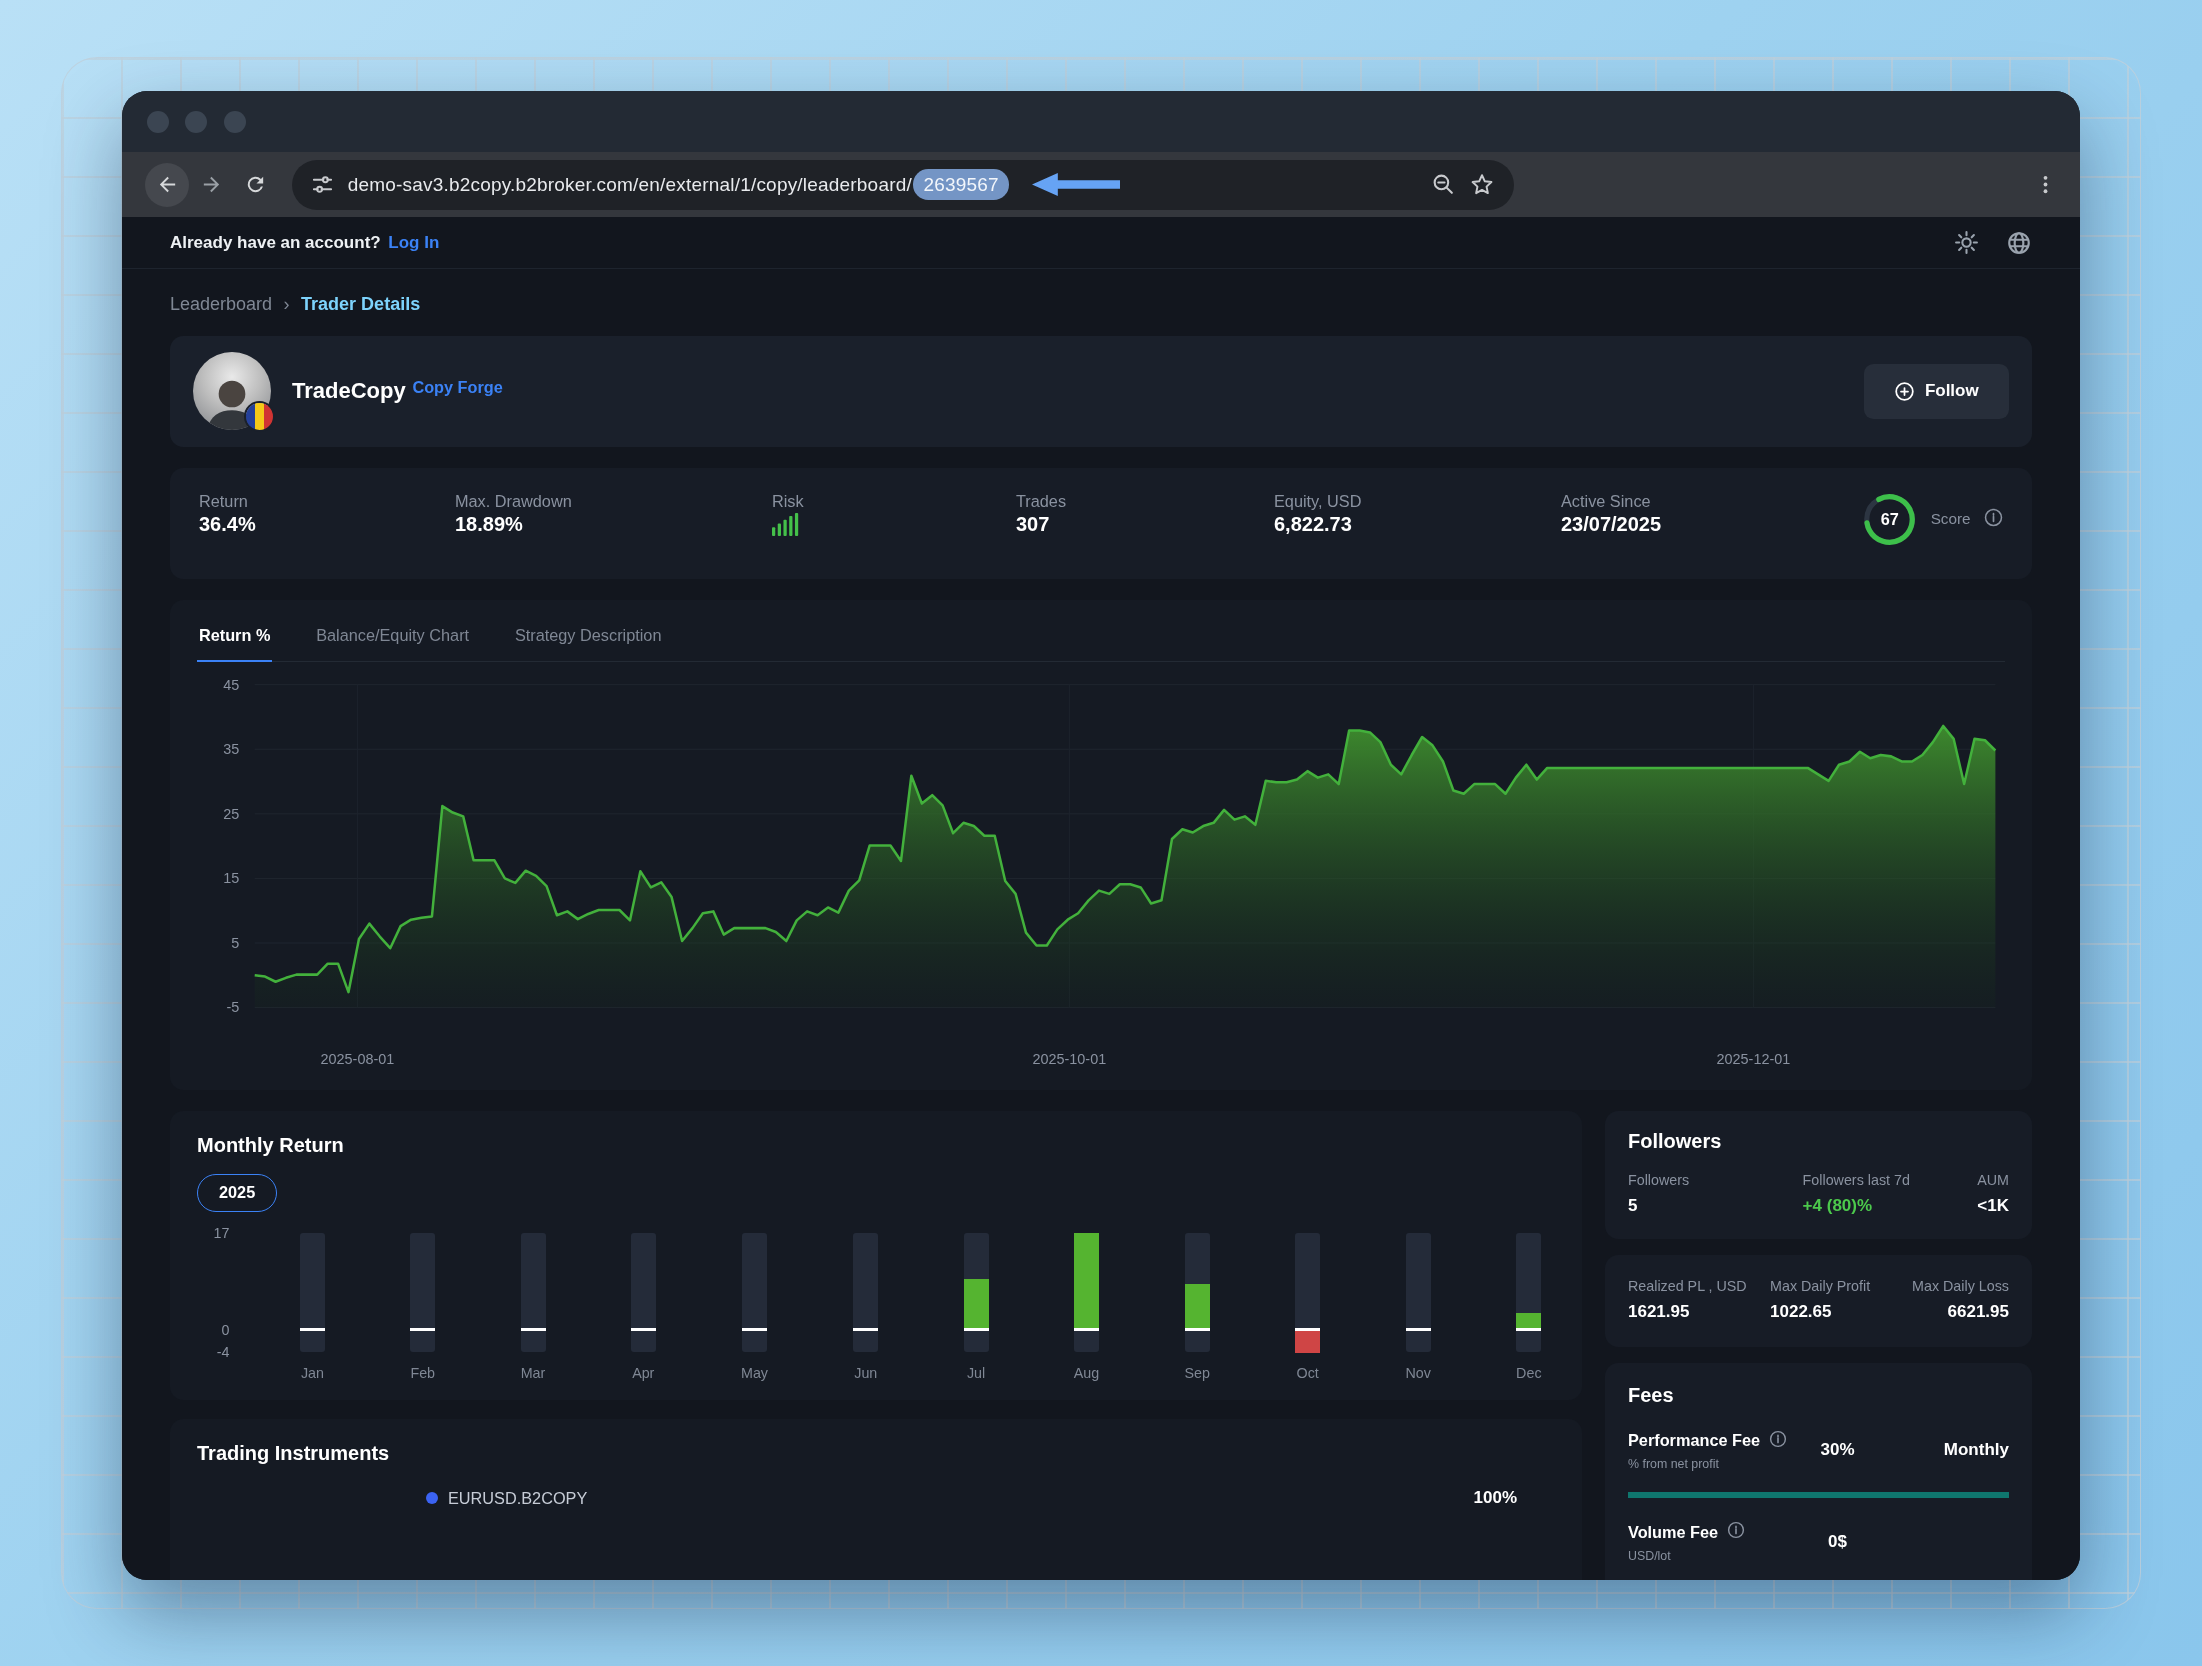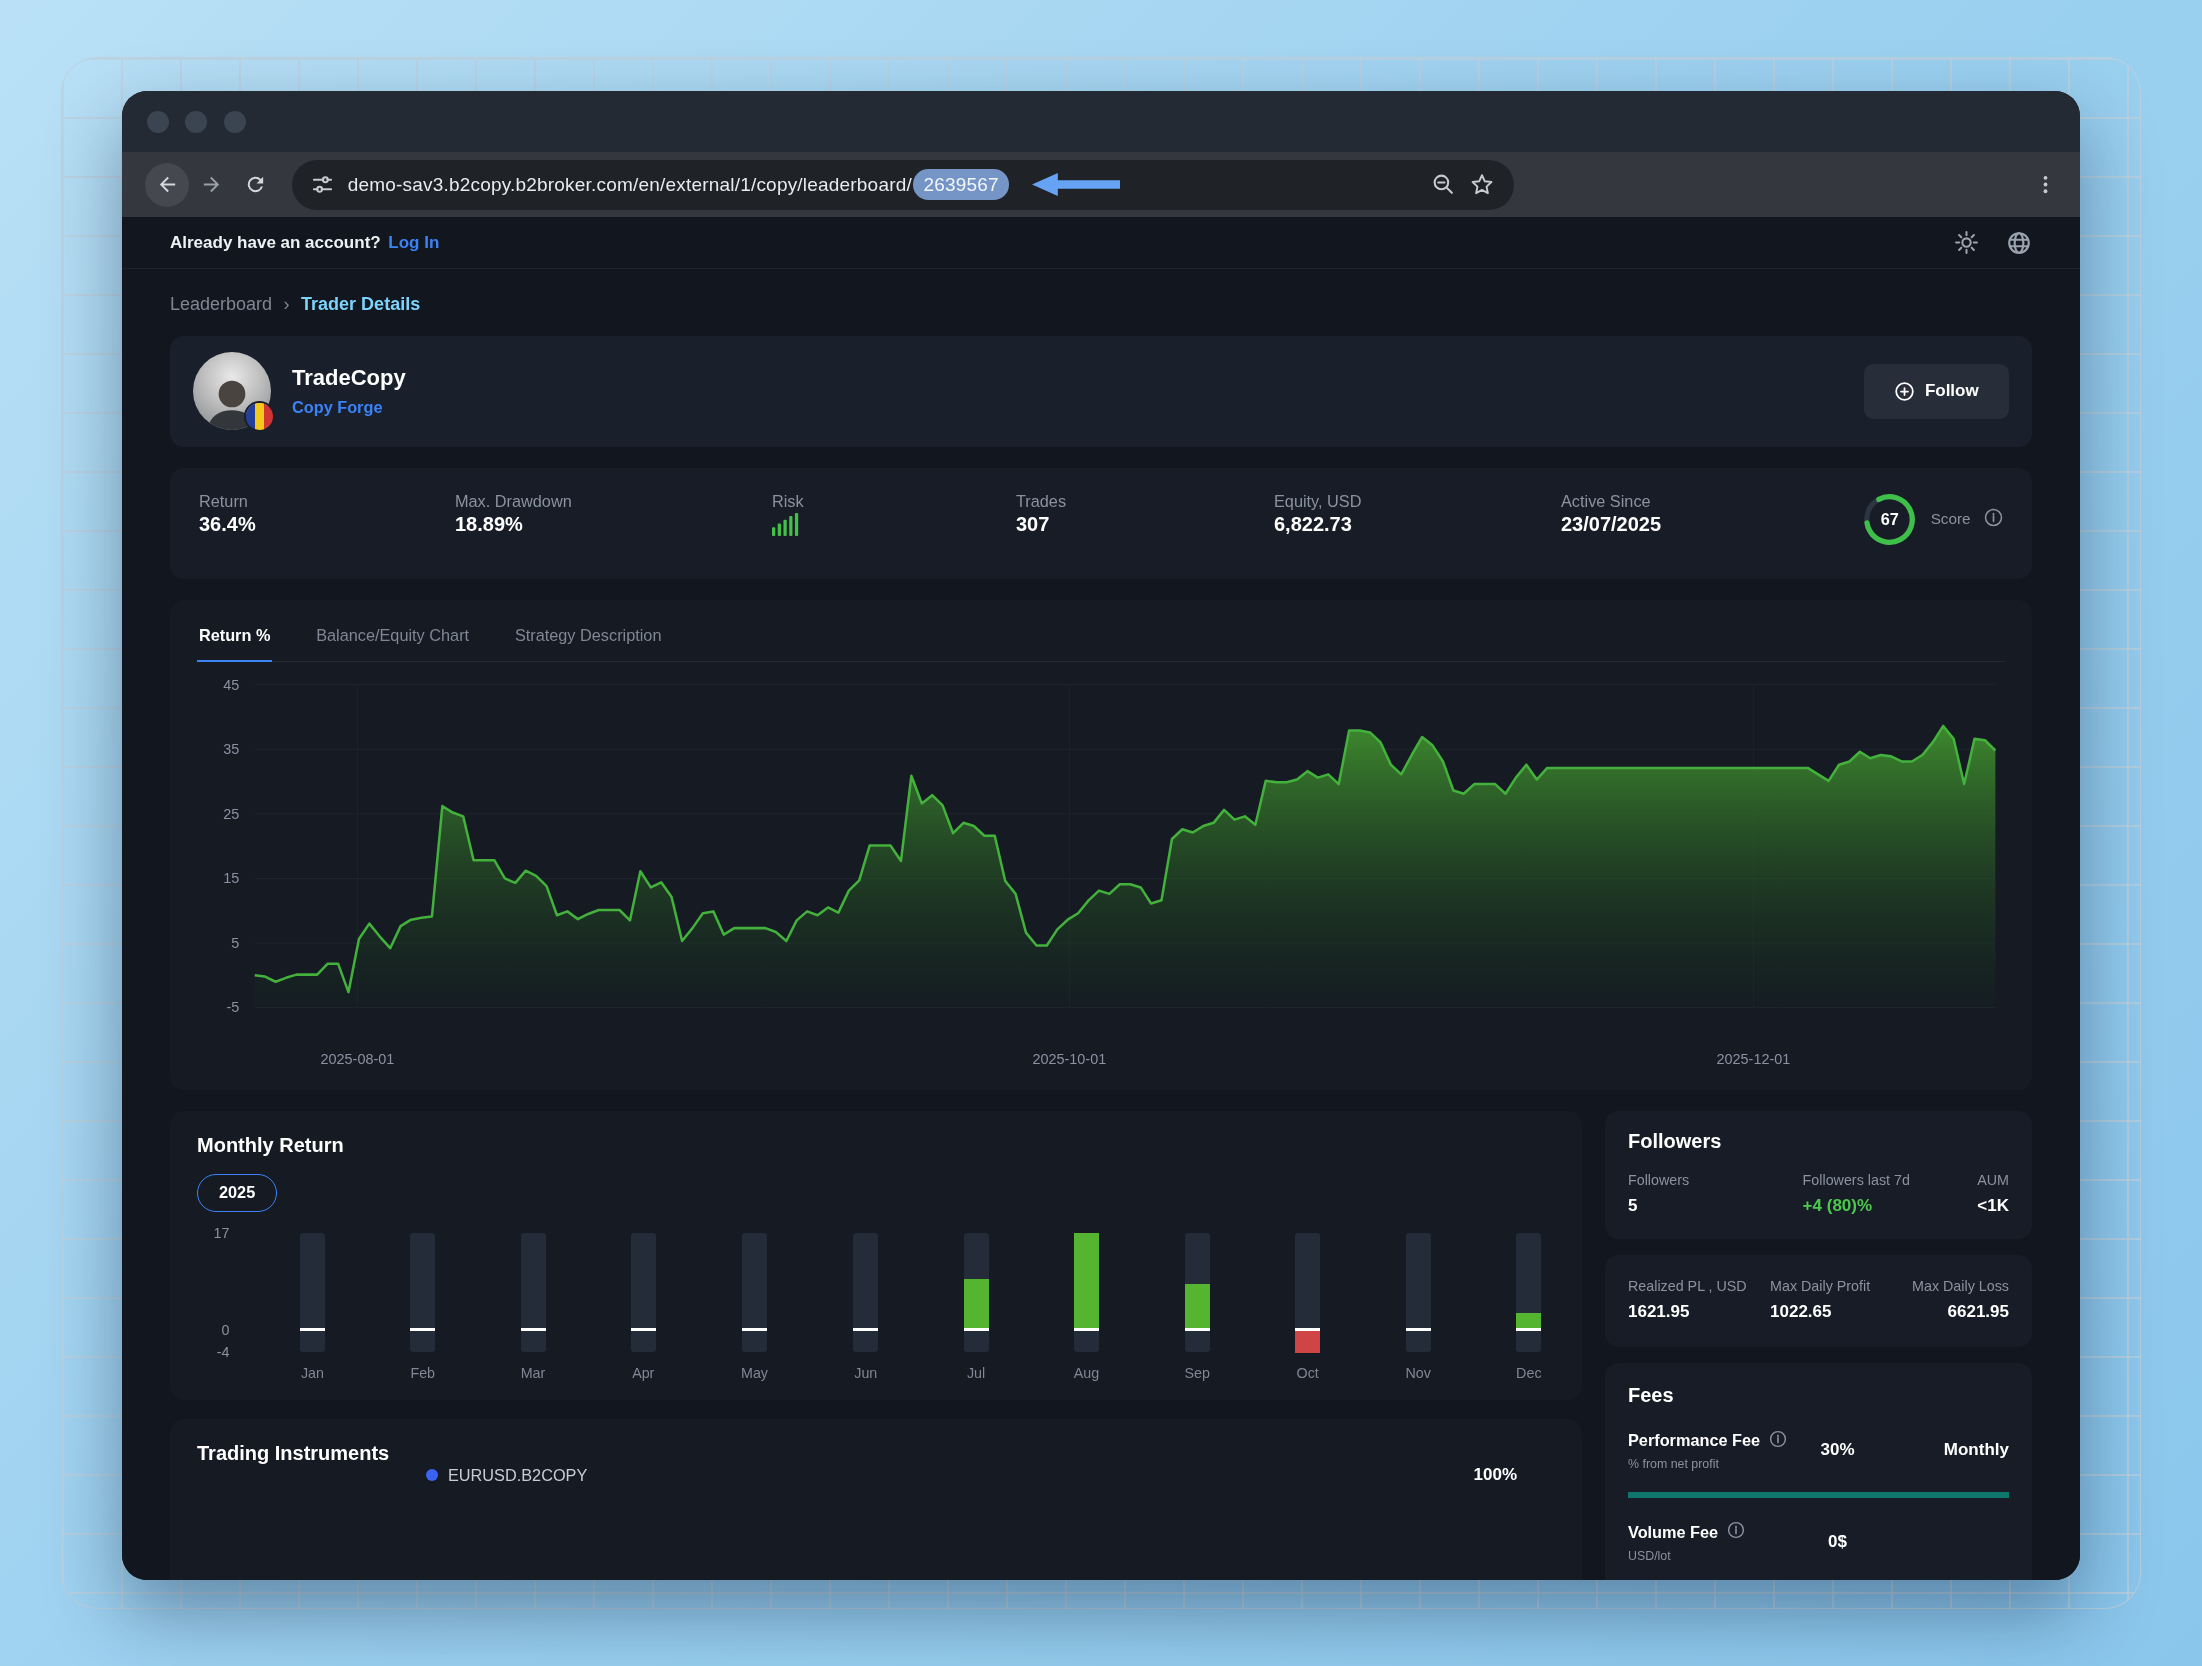--- a/index.html
+++ b/index.html
@@ -43,21 +43,21 @@
   .breadcrumb .current { color:#7dd3fc; font-weight:bold; }
 
   .card { background:#171c26; border-radius:13.4px; }
 
   .profile-card { display:flex; align-items:center; padding:16.3px 23px; background:#1a202b; }
   .avatar-wrap { position:relative; width:78px; height:78px; flex:0 0 auto; }
   .avatar { width:78px; height:78px; border-radius:50%; background:radial-gradient(circle at 50% 32%, #e9e9e9 0%, #bdbdbd 45%, #7e8186 100%); overflow:hidden; position:relative; }
   .avatar svg { position:absolute; bottom:-3.8px; left:50%; transform:translateX(-50%); }
   .flag { position:absolute; right:-3.8px; bottom:-1.9px; width:31px; height:31px; border-radius:50%; border:2.9px solid #1a202b; overflow:hidden; display:flex; }
   .flag i { flex:1; } .flag i:nth-child(1){background:#24409a;} .flag i:nth-child(2){background:#f5c918;} .flag i:nth-child(3){background:#d03433;}
-  .profile-meta { margin-left:21px; display:flex; flex-direction:column; gap:6.7px; }
+  .profile-meta { margin-left:21px; display:flex; flex-direction:row; gap:6.7px; }
   .trader-name { color:#ffffff; font-size:22px; font-weight:bold; }
   .broker-link { color:#3b82f6; font-size:16.3px; font-weight:bold; text-decoration:none; cursor:pointer; }
   .follow-btn { margin-left:auto; width:145px; height:55px; background:#272e3a; border:none; border-radius:9.6px;
     color:#fff; font-size:17px; font-weight:bold; display:flex; align-items:center; justify-content:center; gap:9.6px; cursor:pointer; font-family:inherit; }
 
   .stats-card { display:flex; align-items:flex-start; padding:24px 29px 32px; }
   .stat { display:flex; flex-direction:column; gap:2px; }
   .stat .s-label { color:#8a92a0; font-size:16.3px; }
   .stat .s-value { color:#ffffff; font-size:20px; font-weight:bold; }
   .score-block { margin-left:auto; display:flex; align-items:center; gap:13.4px; }
@@ -103,21 +103,21 @@
 
   .fees-card { padding:21px 23px 9.6px; }
   .fee-row { display:grid; grid-template-columns:1.3fr .7fr 1fr; align-items:center; padding:23px 0 21px; border-bottom:6px solid #0f766e; }
   .fee-name { display:flex; flex-direction:column; gap:5.7px; }
   .fee-name .fn { color:#ffffff; font-size:16.3px; font-weight:bold; display:flex; align-items:center; gap:8.6px; }
   .fee-name .fs { color:#8a92a0; font-size:12.4px; }
   .fee-val { color:#ffffff; font-size:17px; font-weight:bold; text-align:center; }
   .fee-period { color:#ffffff; font-size:17px; font-weight:bold; text-align:right; }
 
   .instruments-card { padding:23px 27px; background:#151a23; height:315px; position:relative; overflow:hidden; }
-  .legend-row { display:flex; }
+  .legend-row { display:flex; margin-top:23px; }
   .legend-item { display:flex; align-items:center; gap:9.6px; margin-left:229px; }
   .legend-dot { width:12.4px; height:12.4px; border-radius:50%; }
   .legend-label { color:#c6ccd6; font-size:16.3px; }
   .legend-pct { margin-left:auto; margin-right:38px; color:#ffffff; font-size:17px; font-weight:bold; }
   .donut { position:absolute; left:78px; top:115px; }
 
   .icon { color:#9aa3ae; }
 </style>
 </head>
 <body>

